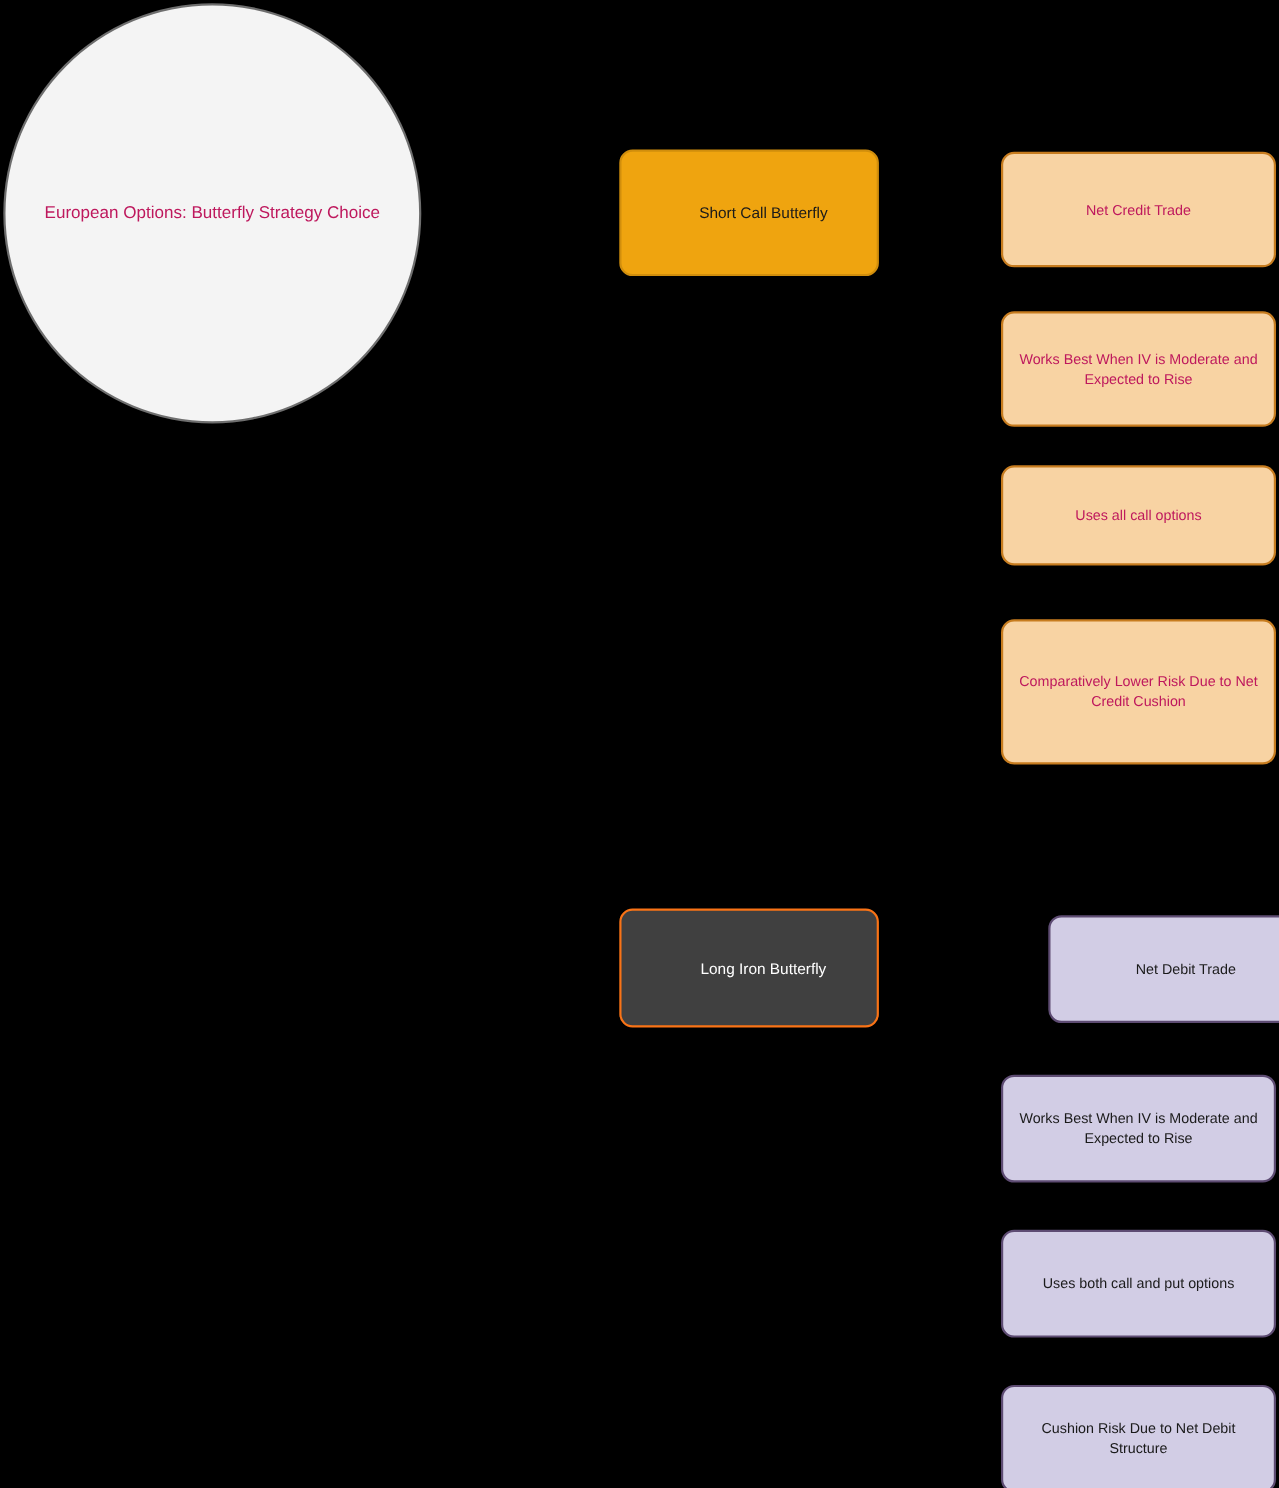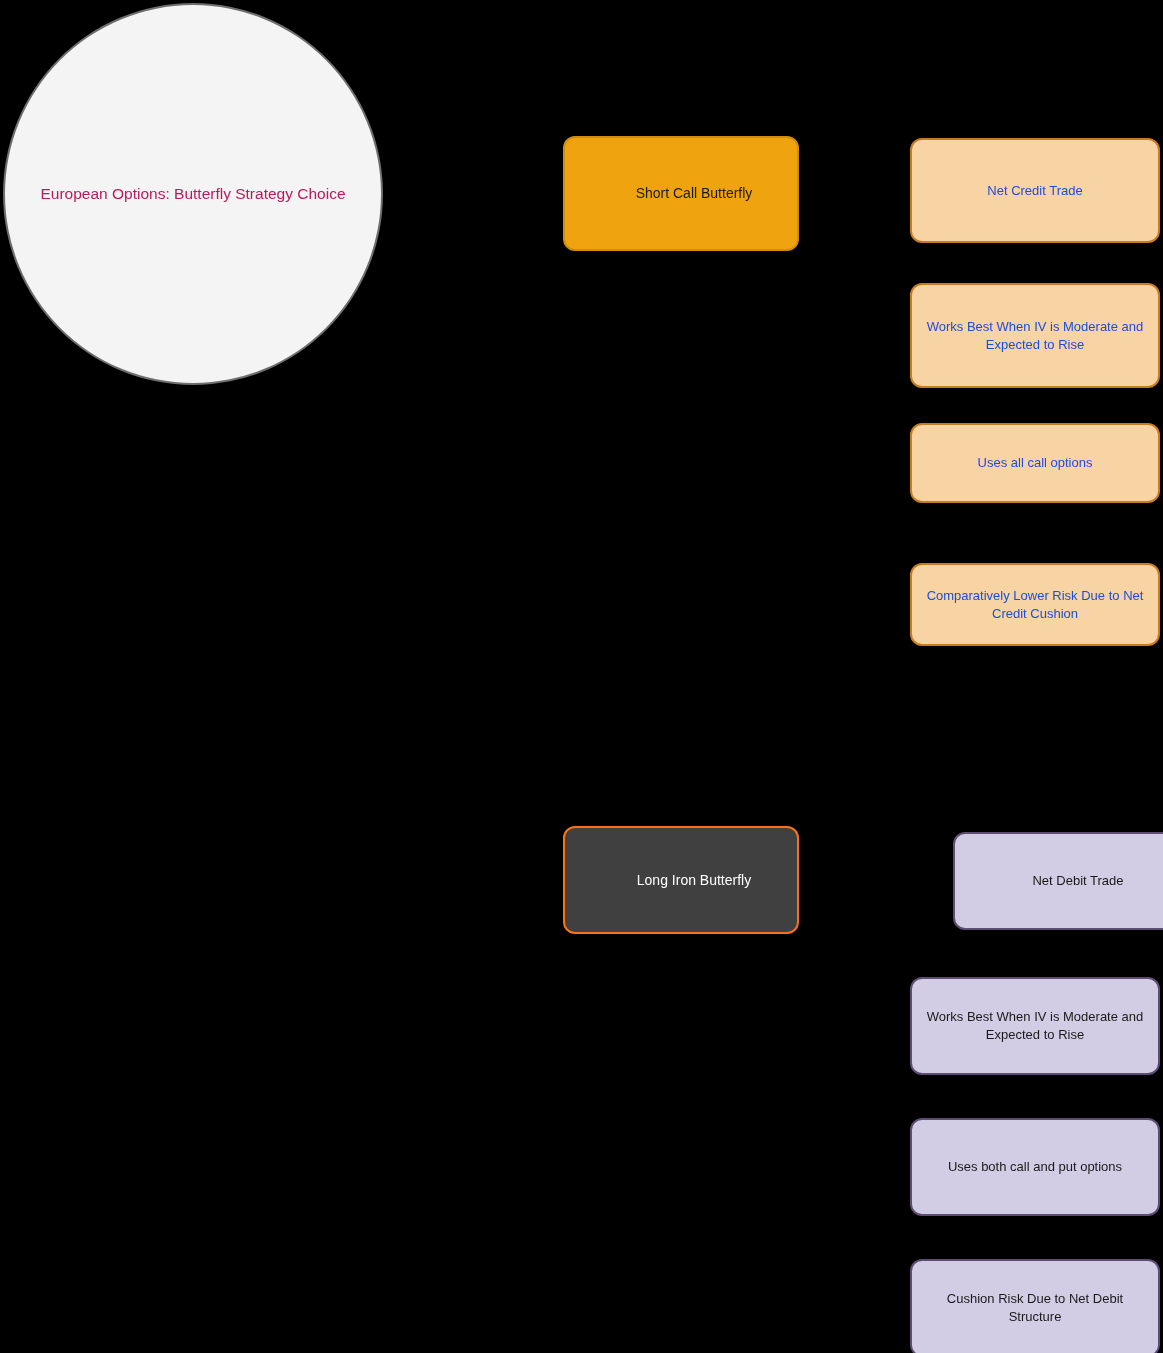--- a/index.html
+++ b/index.html
@@ -56,21 +56,21 @@
 
   
   .fill-orange-solid {
     background: #EFA40F;
     border: 2px solid #D18E0C;
     color: #1A1A1A;
   }
   .fill-orange-light {
     background: #F8D3A3;
     border: 2px solid #C77C1F;
-    color: #1d4ed8;
+    color: #be185d;
   }
   .fill-purple-solid {
     background: #404040;
     border: 2px solid #f97316;
     color: #FFFFFF;
   }
   .fill-purple-light {
     background: #D2CDE5;
     border: 2px solid #5E4C73;
     color: #1A1A1A;
@@ -113,25 +113,25 @@
   </div>
 
   <div class="node-box fill-orange-light" style="left:910px; top:138px; width:250px; height:105px;">
     <span>Net Credit Trade</span>
   </div>
 
   <div class="node-box fill-orange-light" style="left:910px; top:283px; width:250px; height:105px;">
     <span>Works Best When IV is Moderate and Expected to Rise</span>
   </div>
 
-  <div class="node-box fill-orange-light" style="left:910px; top:423px; width:250px; height:80px;">
+  <div class="node-box fill-orange-light" style="left:910px; top:423px; width:250px; height:91px;">
     <span>Uses all call options</span>
   </div>
 
-  <div class="node-box fill-orange-light" style="left:910px; top:563px; width:250px; height:83px;">
+  <div class="node-box fill-orange-light" style="left:910px; top:563px; width:250px; height:132px;">
     <span>Comparatively Lower Risk Due to Net Credit Cushion</span>
   </div>
 
   <div class="node-box strategy fill-purple-solid" style="left:563px; top:826px; width:236px; height:108px;">
     <span>Long Iron Butterfly</span>
   </div>
 
   <div class="node-box fill-purple-light" style="left:910px; top:832px; width:250px; height:98px;margin-left:43px;">
     <span>Net Debit Trade</span>
   </div>

